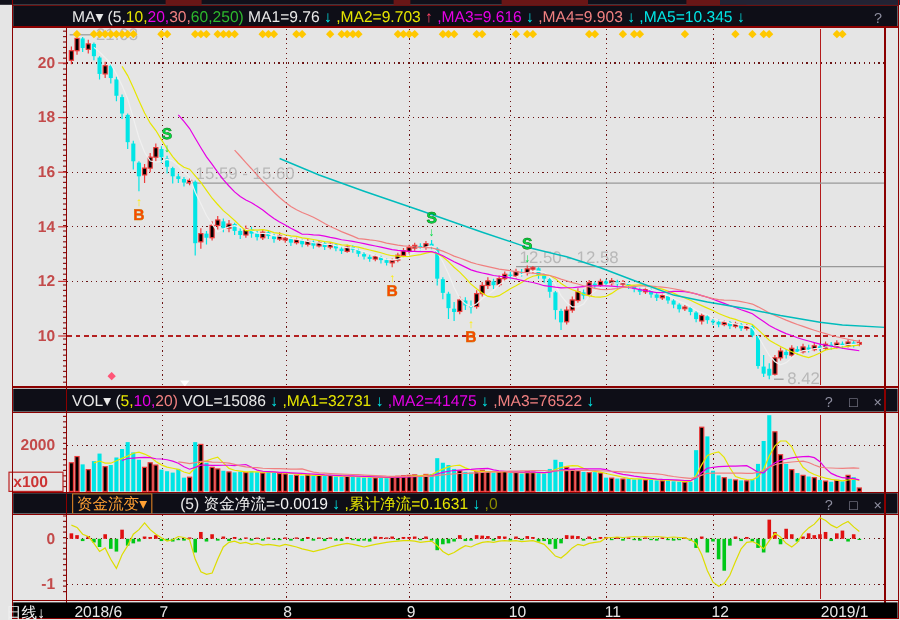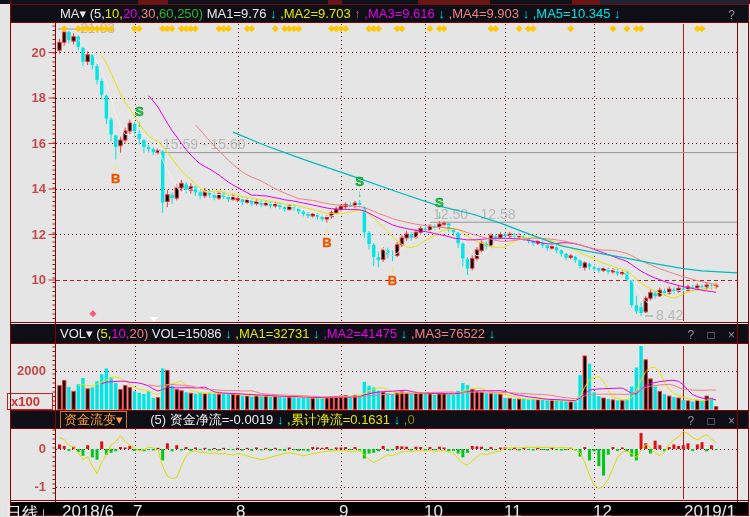--- a/index.html
+++ b/index.html
@@ -6,21 +6,21 @@
   .screen{position:relative;width:750px;height:517px;background:#e5e5e5;overflow:hidden;
           font-family:"Liberation Sans","DejaVu Sans",sans-serif;}
   .topstrip{position:absolute;left:0;top:0;width:750px;height:4px;background:#10101a;}
   .topstrip .seg{position:absolute;top:0;height:4px;}
   .hdr{position:absolute;left:11px;width:737px;background:#0e0e17;font-size:13px;
        white-space:nowrap;overflow:hidden;}
   .hdr .inner{position:absolute;left:49px;top:0;}
   .win-icons{position:absolute;right:8px;top:2px;color:#8f8fa0;font-size:12px;letter-spacing:5px;}
   .flowbox{display:inline-block;border:1px solid #cc7722;color:#ffa033;padding:0 3px;margin-right:20px;}
   .bottombar{position:absolute;left:11px;top:502px;width:737px;height:13px;background:#000;
-             color:#e8e8e8;font-size:17px;}
+             color:#e8e8e8;font-size:13px;}
   .period{position:absolute;left:-6px;top:0;color:#f0f0f0;}
   svg text{font-family:"Liberation Sans","DejaVu Sans",sans-serif;}
 </style>
 </head>
 <body>
 
 <div class="screen">
   <div class="topstrip">
     <div class="seg" style="left:138px;width:30px;background:#6a1616"></div>
     <div class="seg" style="left:328px;width:14px;background:#6a1616"></div>

